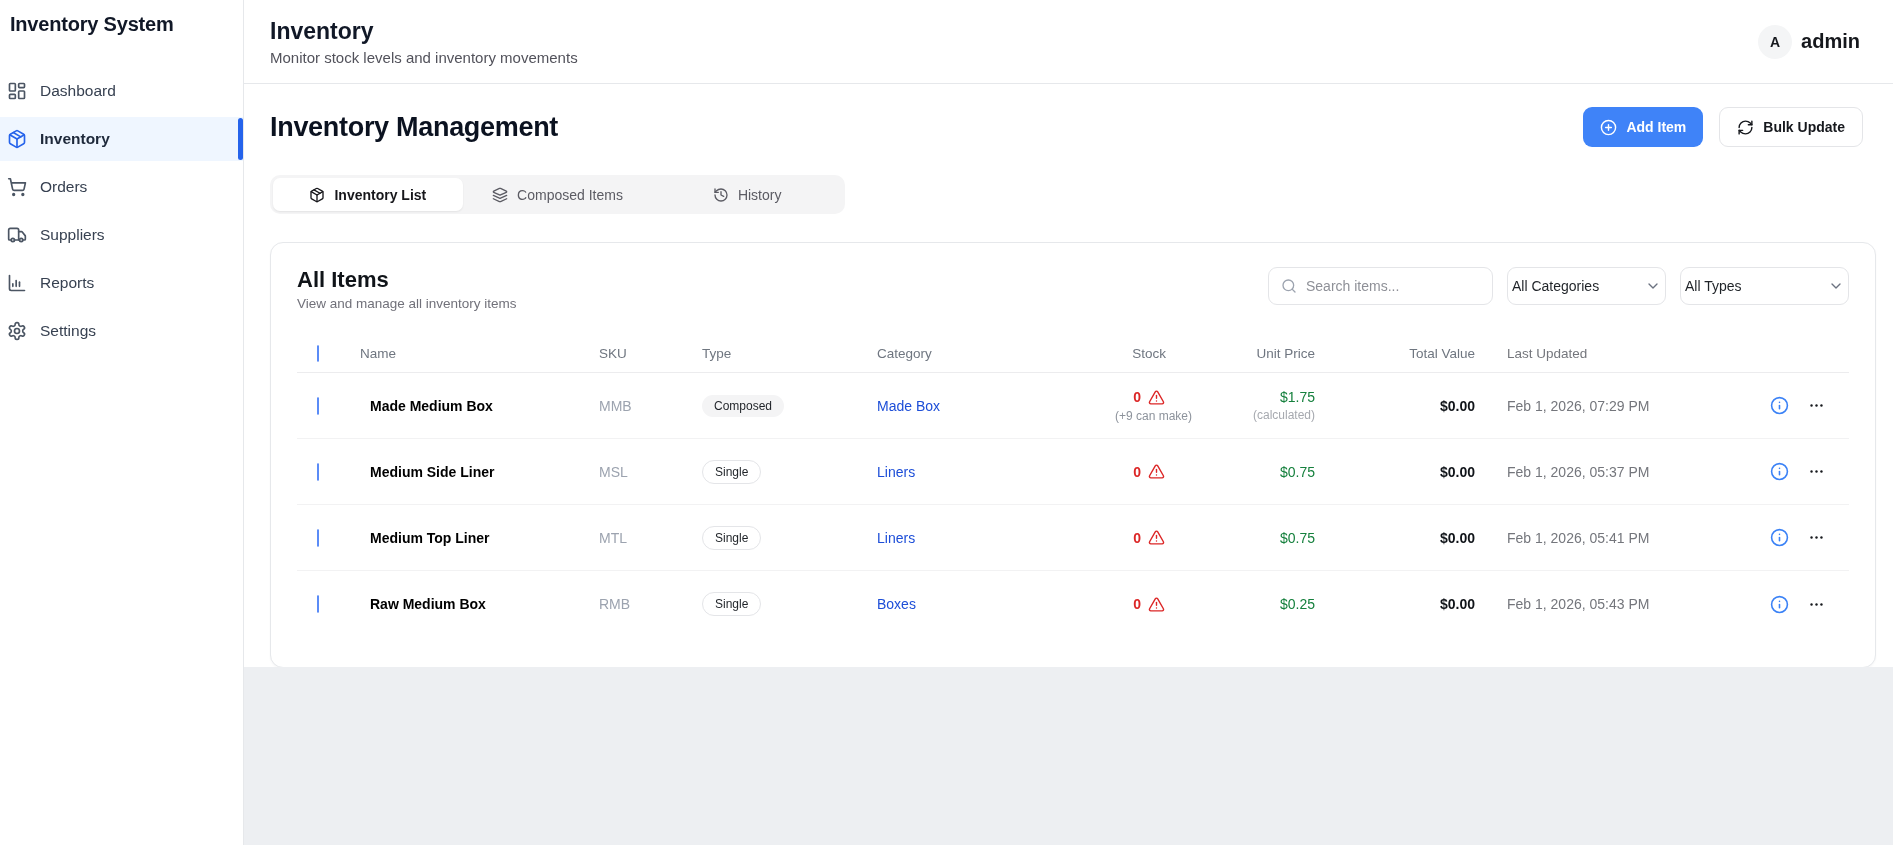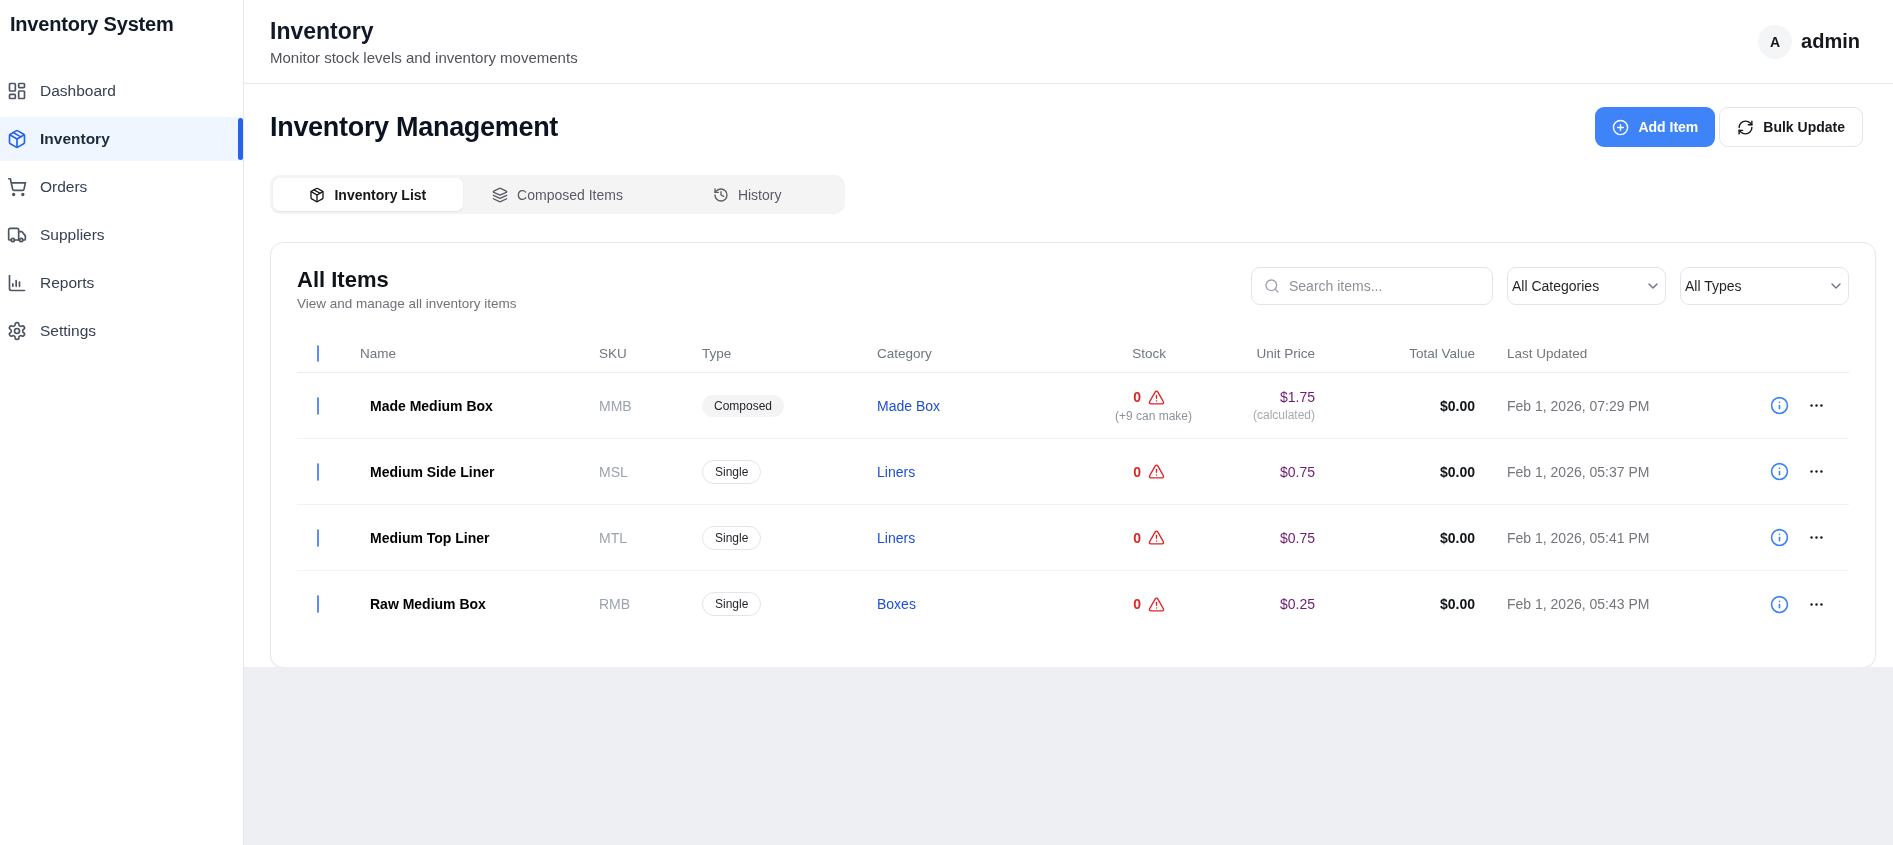--- a/index.html
+++ b/index.html
@@ -28,38 +28,38 @@
   .topbar-sub { font-size:15px; color:#52525b; margin-top:4px; }
   .user { display:flex; align-items:center; gap:9px; cursor:pointer; }
   .avatar { width:34px; height:34px; border-radius:50%; background:#f4f5f6; display:flex; align-items:center; justify-content:center; font-size:14px; font-weight:600; color:#16181d; }
   .user-name { font-size:20px; font-weight:700; color:#16181d; }
 
   .content { background:#fff; height:583px; padding:21px 17px 0 26px; }
   .filler { flex:1; background:#edeff2; }
 
   .page-head { display:flex; justify-content:space-between; align-items:center; height:44px; padding-right:13px; }
   .page-title { font-size:27px; font-weight:800; color:#0b1220; letter-spacing:-.3px; }
-  .head-actions { display:flex; gap:4px; }
+  .head-actions { display:flex; gap:16px; }
   .btn { height:40px; border-radius:9px; font-size:14px; font-weight:600; display:inline-flex; align-items:center; gap:9px; padding:0 17px; cursor:pointer; border:0; font-family:inherit; }
   .btn svg { width:17px; height:17px; }
   .btn-primary { background:#3f83f8; color:#fff; }
   .btn-secondary { background:#fff; border:1px solid #e4e5e8; color:#16181d; }
 
   .tabs { margin-top:26px; width:575px; height:39px; background:#f4f4f5; border-radius:10px; padding:3px; display:flex; }
   .tab { flex:1; display:flex; align-items:center; justify-content:center; gap:9px; font-size:14px; color:#5b5b63; font-weight:500; border-radius:7px; cursor:pointer; }
   .tab svg { width:16px; height:16px; }
   .tab.active { background:#fff; color:#17171b; font-weight:700; box-shadow:0 1px 2px rgba(0,0,0,.07); }
 
   
   .card { margin-top:28px; height:426px; background:#fff; border:1px solid #e6e8eb; border-radius:13px; padding:24px 26px 0; box-shadow:0 1px 2px rgba(16,24,40,.04); }
   .card-head { display:flex; justify-content:space-between; align-items:flex-start; }
   .card-title { font-size:22px; font-weight:700; color:#101419; }
   .card-sub { font-size:13.5px; color:#71717a; margin-top:3px; }
   .controls { display:flex; gap:14px; height:38px; }
-  .search { width:242px; border:1px solid #e4e5e8; border-radius:9px; display:flex; align-items:center; gap:9px; padding:0 12px; color:#9ca3af; background:#fff; }
+  .search { width:225px; border:1px solid #e4e5e8; border-radius:9px; display:flex; align-items:center; gap:9px; padding:0 12px; color:#9ca3af; background:#fff; }
   .search svg { width:16px; height:16px; flex:none; }
   .search input { border:0; outline:0; font-size:14px; width:100%; color:#374151; font-family:inherit; background:transparent; }
   .search input::placeholder { color:#8e9097; }
   .select { border:1px solid #e4e5e8; border-radius:9px; display:flex; align-items:center; justify-content:space-between; padding:0 4px; font-size:14px; color:#1f2328; cursor:pointer; background:#fff; }
   .select svg { width:16px; height:16px; color:#6b7280; }
   .select.w-cat { width:159px; }
   .select.w-type { width:169px; }
 
   
   .table { margin-top:24px; }
@@ -72,21 +72,21 @@
   .c-sku { color:#9ca3af; }
   .c-cat { color:#1d4ed8; }
   .badge { display:inline-block; padding:4px 12px; border-radius:999px; font-size:12px; font-weight:500; color:#1f2328; }
   .badge-composed { background:#f4f4f5; }
   .badge-single { background:#fff; border:1px solid #e4e5e8; }
   .c-right { text-align:right; }
   .th-stock { padding-right:26px; }
   .stock-line { display:flex; justify-content:flex-end; align-items:center; gap:7px; padding-right:27px; color:#dc2626; font-weight:600; }
   .stock-line svg { width:17px; height:17px; color:#dc2626; }
   .stock-note { font-size:12px; color:#8d939c; margin-top:3px; text-align:right; }
-  .price-main { color:#701a75; }
+  .price-main { color:#15803d; }
   .price-note { font-size:12px; color:#a6a9af; margin-top:3px; }
   .c-total { font-weight:700; color:#101419; }
   .c-date { color:#74767c; padding-left:32px; }
   .c-actions { display:flex; justify-content:flex-end; align-items:center; gap:19px; padding-right:24px; }
   .info-btn { width:19px; height:19px; color:#3b82f6; cursor:pointer; }
   .dots-btn { width:17px; height:17px; color:#17191d; cursor:pointer; }
   .stock-note:empty, .price-note:empty { display:none; }
 </style>
 </head>
 <body>

